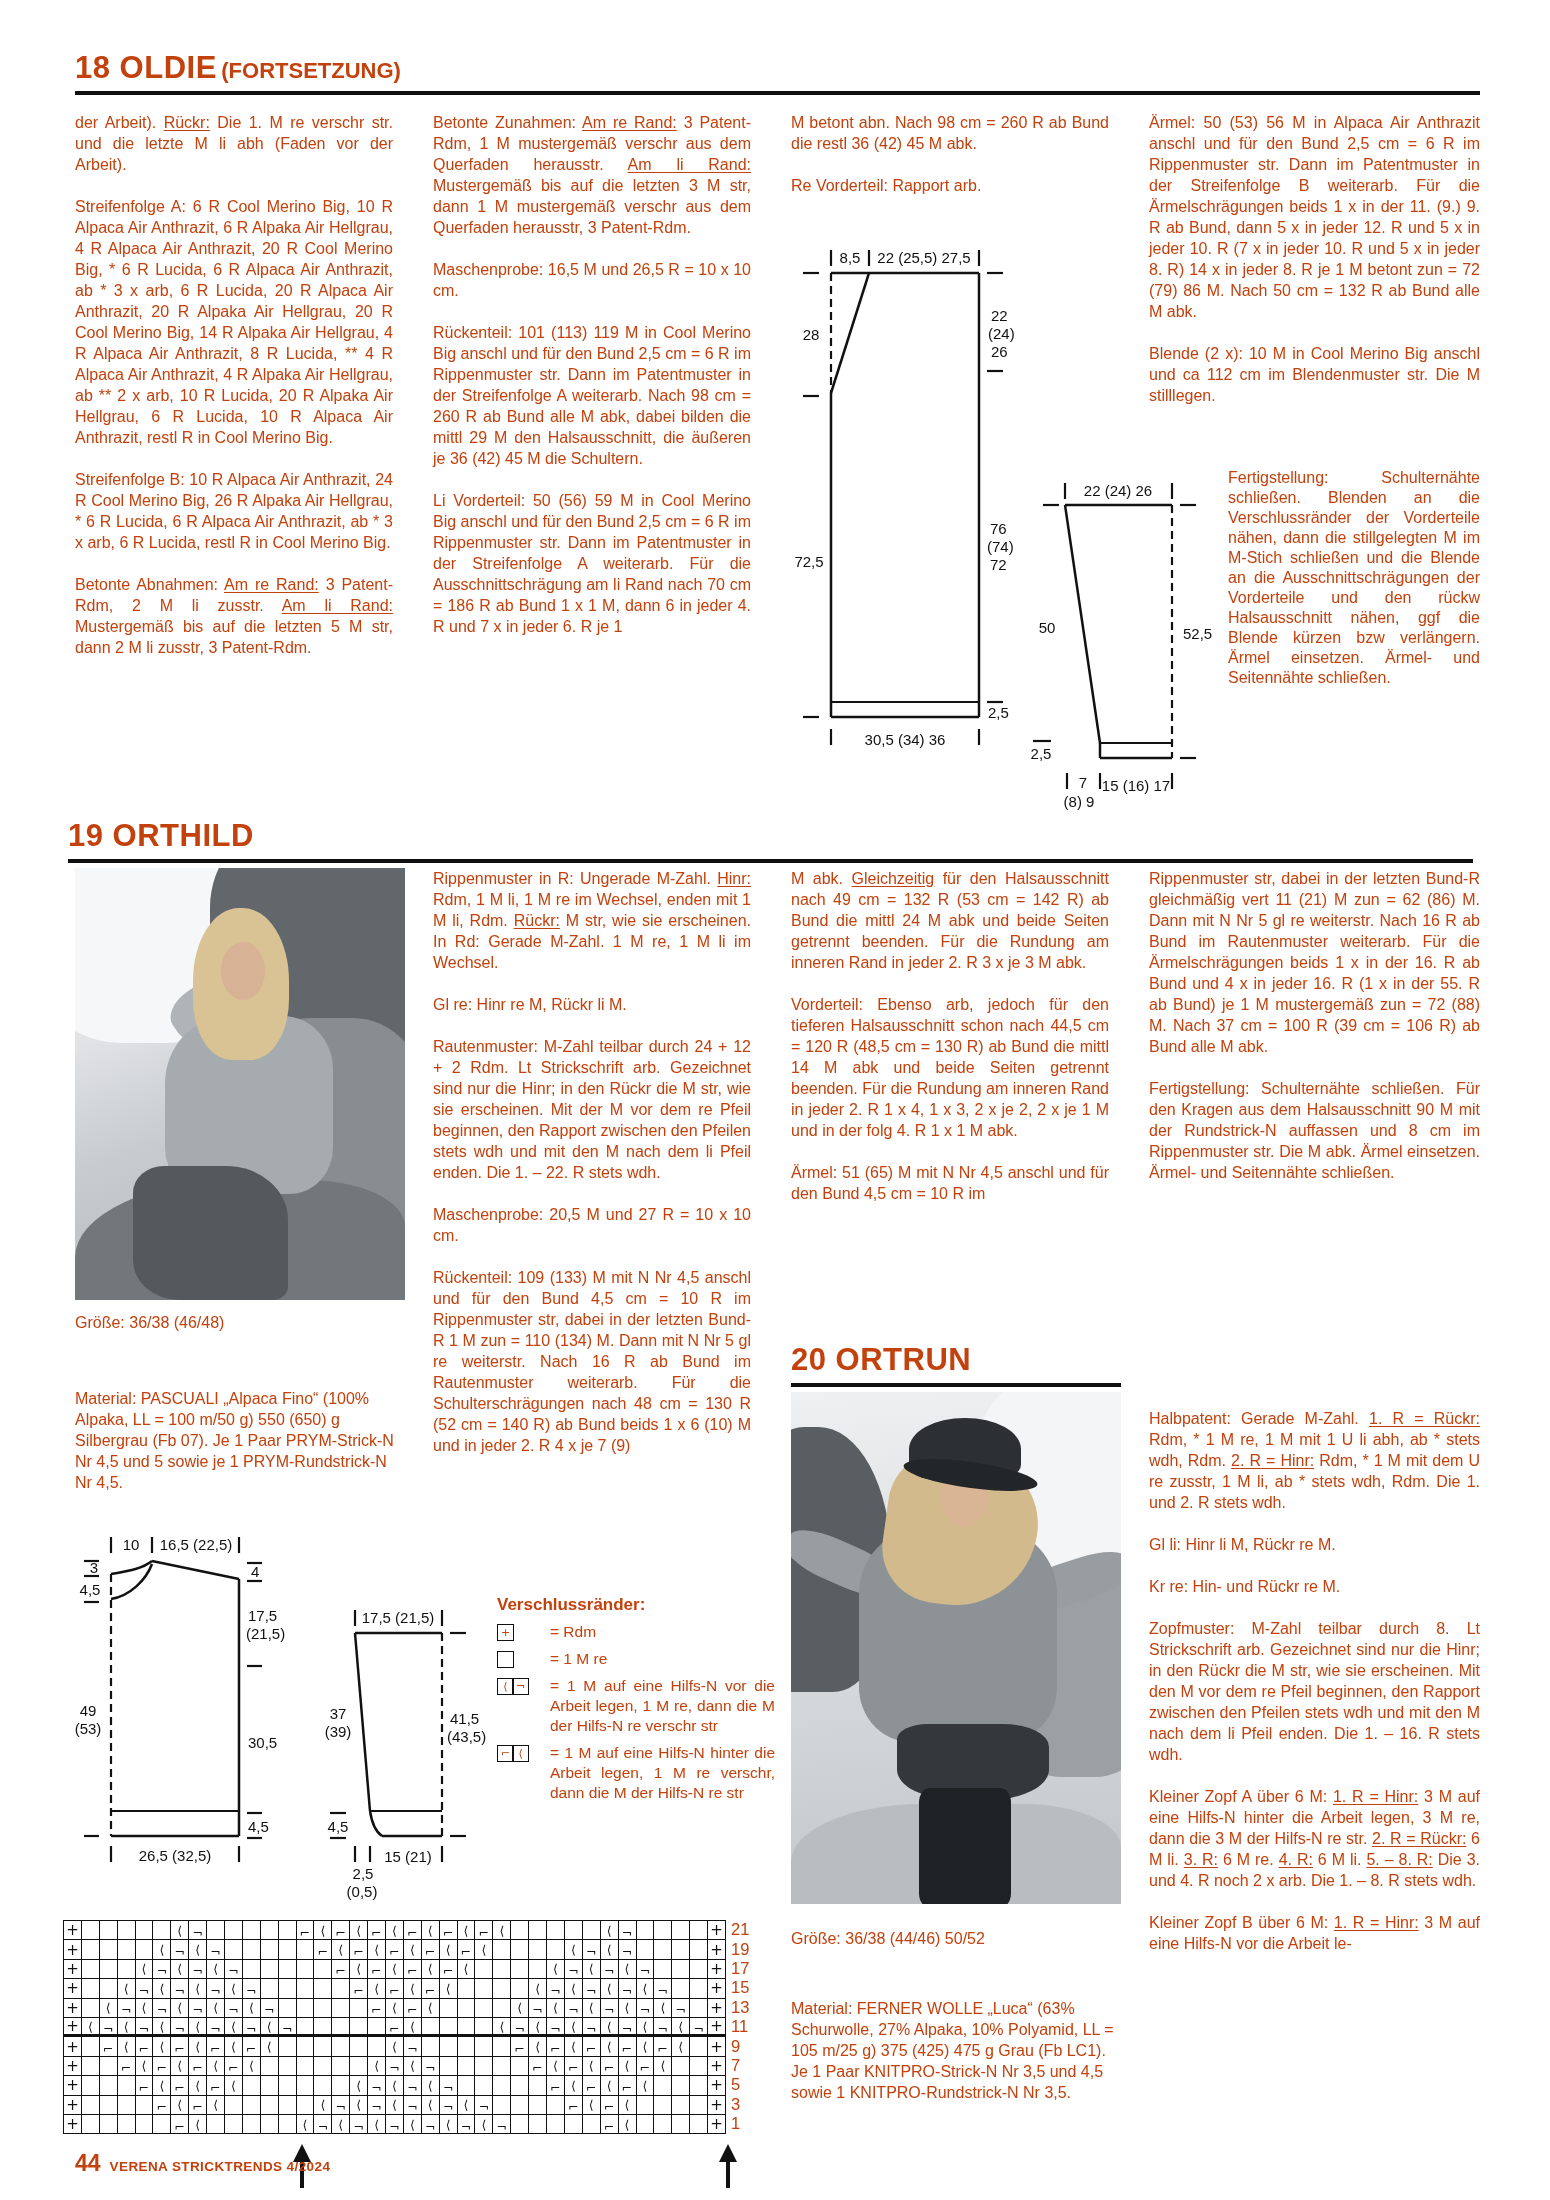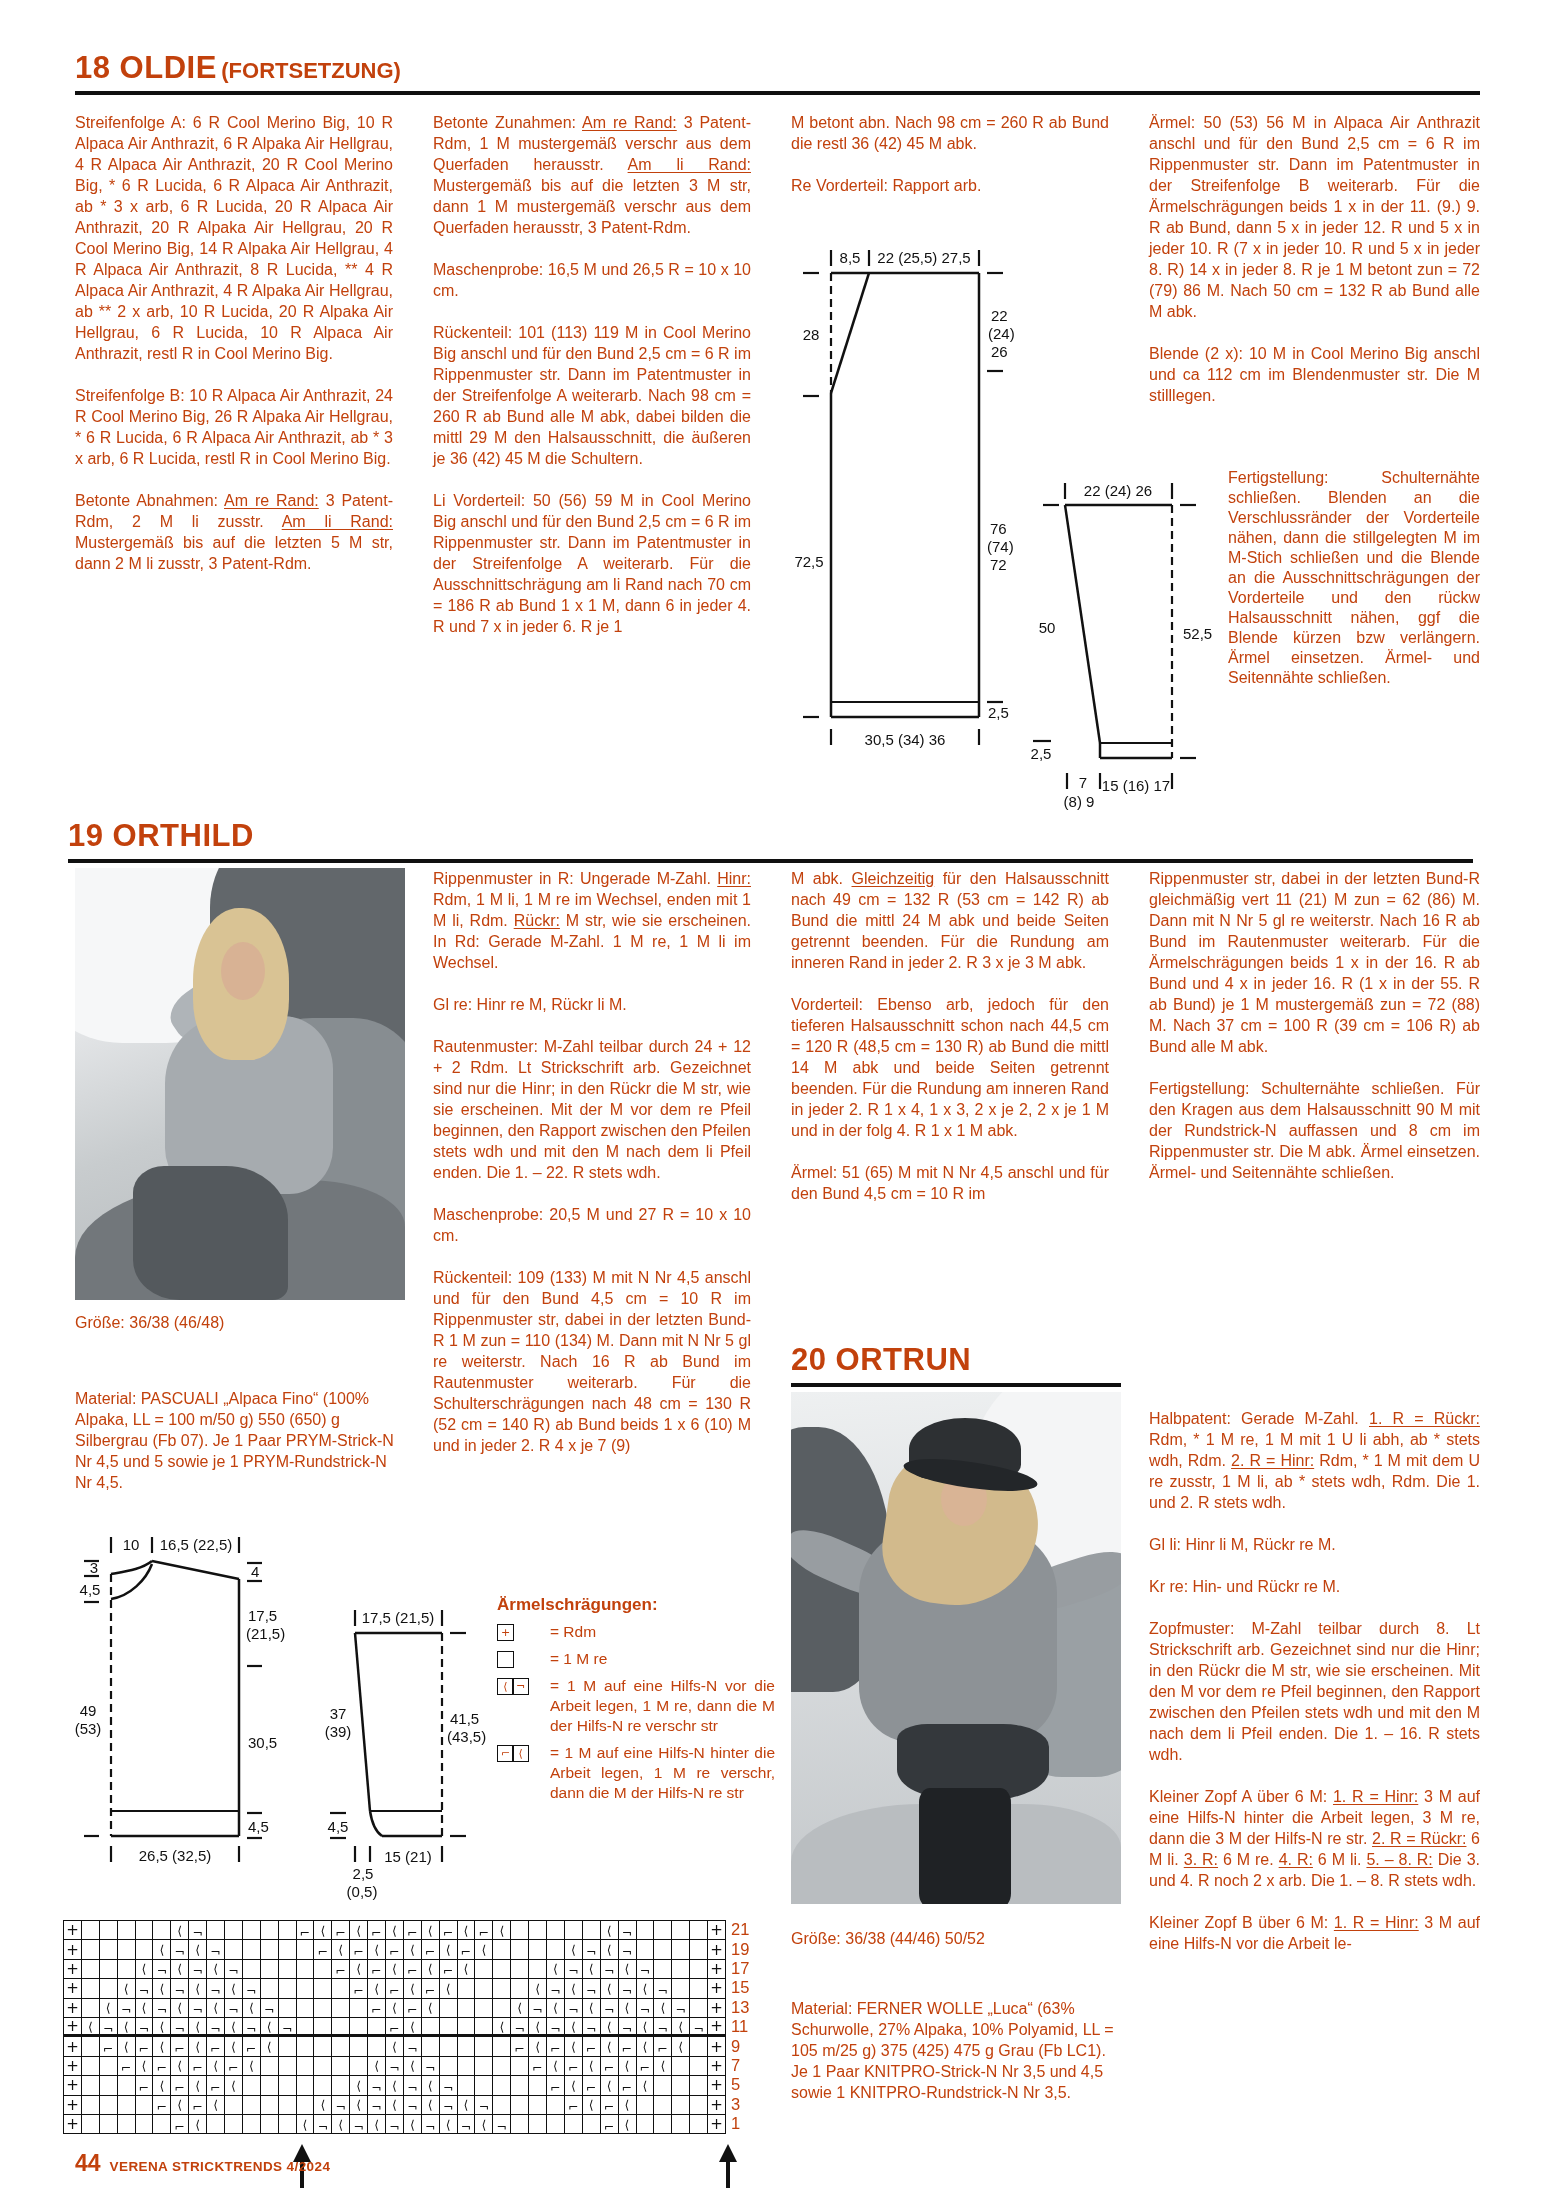--- a/index.html
+++ b/index.html
@@ -84,20 +84,21 @@
 <body>
 
 <div id="page">
 
   <div class="abs sec-hdr" style="left:75px; top:50px; width:1405px;">
     <span class="num-name">18 OLDIE</span>
     <span class="sub">(FORTSETZUNG)</span>
   </div>
 
   <div class="abs" style="left:75px; top:112px; width:318px;">
+      <p class="para"><span>der Arbeit). </span><span class="und">Rückr:</span><span> Die 1. M re verschr str. und die letzte M li abh (Faden vor der Arbeit).</span></p>
       <p class="para"><span class="bold">Streifenfolge A:</span><span> 6 R Cool Merino Big, 10 R Alpaca Air Anthrazit, 6 R Alpaka Air Hellgrau, 4 R Alpaca Air Anthrazit, 20 R Cool Merino Big, * 6 R Lucida, 6 R Alpaca Air Anthrazit, ab * 3 x arb, 6 R Lucida, 20 R Alpaca Air Anthrazit, 20 R Alpaka Air Hellgrau, 20 R Cool Merino Big, 14 R Alpaka Air Hellgrau, 4 R Alpaca Air Anthrazit, 8 R Lucida, ** 4 R Alpaca Air Anthrazit, 4 R Alpaka Air Hellgrau, ab ** 2 x arb, 10 R Lucida, 20 R Alpaka Air Hellgrau, 6 R Lucida, 10 R Alpaca Air Anthrazit, restl R in Cool Merino Big.</span></p>
       <p class="para"><span class="bold">Streifenfolge B:</span><span> 10 R Alpaca Air Anthrazit, 24 R Cool Merino Big, 26 R Alpaka Air Hellgrau, * 6 R Lucida, 6 R Alpaca Air Anthrazit, ab * 3 x arb, 6 R Lucida, restl R in Cool Merino Big.</span></p>
       <p class="para"><span class="bold">Betonte Abnahmen:</span><span> </span><span class="und">Am re Rand:</span><span> 3 Patent-Rdm, 2 M li zusstr. </span><span class="und">Am li Rand:</span><span> Mustergemäß bis auf die letzten 5 M str, dann 2 M li zusstr, 3 Patent-Rdm.</span></p>
     </div>
   <div class="abs" style="left:433px; top:112px; width:318px;">
       <p class="para"><span class="bold">Betonte Zunahmen:</span><span> </span><span class="und">Am re Rand:</span><span> 3 Patent-Rdm, 1 M mustergemäß verschr aus dem Querfaden herausstr. </span><span class="und">Am li Rand:</span><span> Mustergemäß bis auf die letzten 3 M str, dann 1 M mustergemäß verschr aus dem Querfaden herausstr, 3 Patent-Rdm.</span></p>
       <p class="para"><span class="bold">Maschenprobe:</span><span> 16,5 M und 26,5 R = 10 x 10 cm.</span></p>
       <p class="para"><span class="bold">Rückenteil:</span><span> 101 (113) 119 M in Cool Merino Big anschl und für den Bund 2,5 cm = 6 R im Rippenmuster str. Dann im Patentmuster in der Streifenfolge A weiterarb. Nach 98 cm = 260 R ab Bund alle M abk, dabei bilden die mittl 29 M den Halsausschnitt, die äußeren je 36 (42) 45 M die Schultern.</span></p>
       <p class="para"><span class="bold">Li Vorderteil:</span><span> 50 (56) 59 M in Cool Merino Big anschl und für den Bund 2,5 cm = 6 R im Rippenmuster str. Dann im Patentmuster in der Streifenfolge A weiterarb. Für die Ausschnittschrägung am li Rand nach 70 cm = 186 R ab Bund 1 x 1 M, dann 6 in jeder 4. R und 7 x in jeder 6. R je 1</span></p>
     </div>
@@ -268,21 +269,21 @@
     <text x="135" y="218">(43,5)</text>
     <line x1="43" y1="322" x2="43" y2="338" stroke-width="2.2"></line>
       <line x1="58" y1="322" x2="58" y2="338" stroke-width="2.2"></line>
       <line x1="130" y1="322" x2="130" y2="338" stroke-width="2.2"></line>
     <text x="51" y="355" text-anchor="middle">2,5</text>
     <text x="50" y="373" text-anchor="middle">(0,5)</text>
     <text x="96" y="338" text-anchor="middle">15 (21)</text>
   </svg>
 
   <div class="abs" style="left:497px; top:1595px; width:278px;">
-    <div class="legend-title">Ärmelschrägungen:</div>
+    <div class="legend-title">Verschlussränder:</div>
     <div id="legend-items">
         <div class="leg-item">
           <span class="leg-sym">
             <span class="box">+</span>
           </span>
           <span class="leg-text"><span>= Rdm</span></span>
         </div>
         <div class="leg-item">
           <span class="leg-sym">
             <span class="box"></span>

